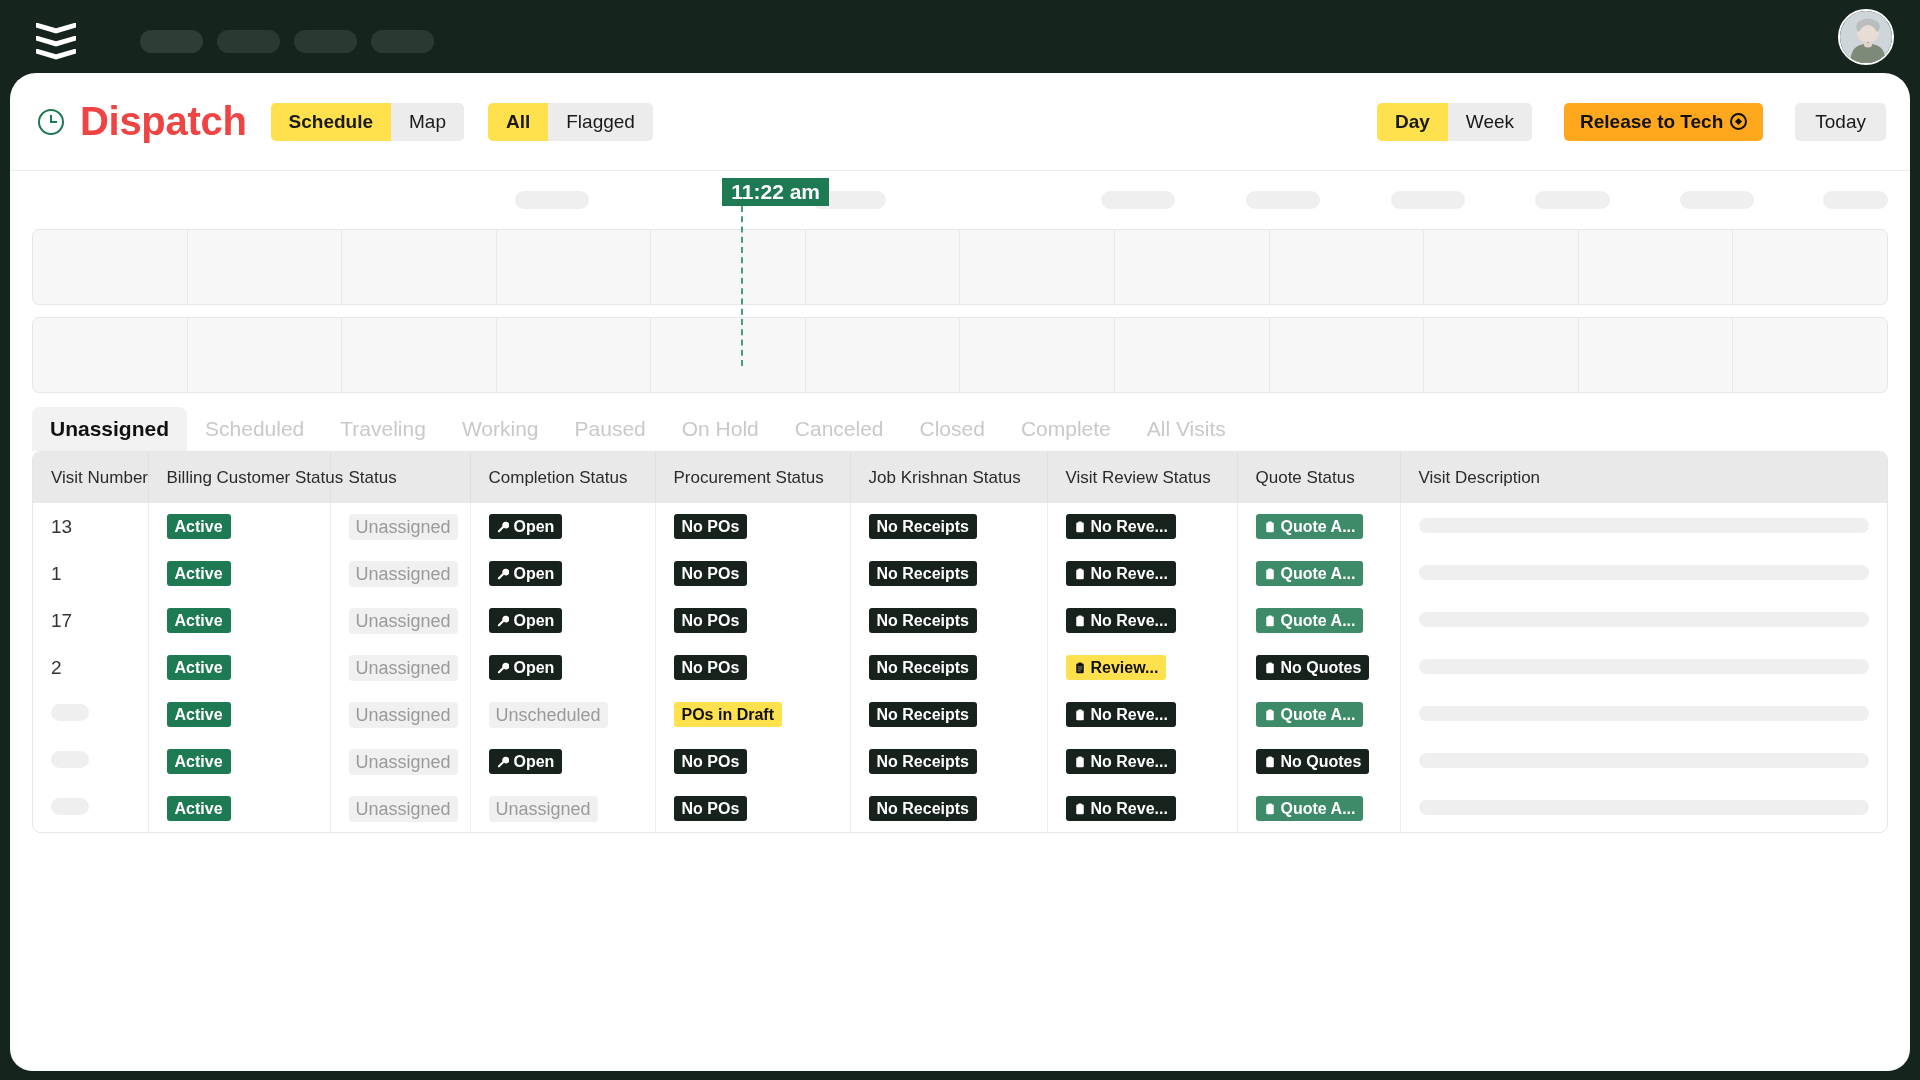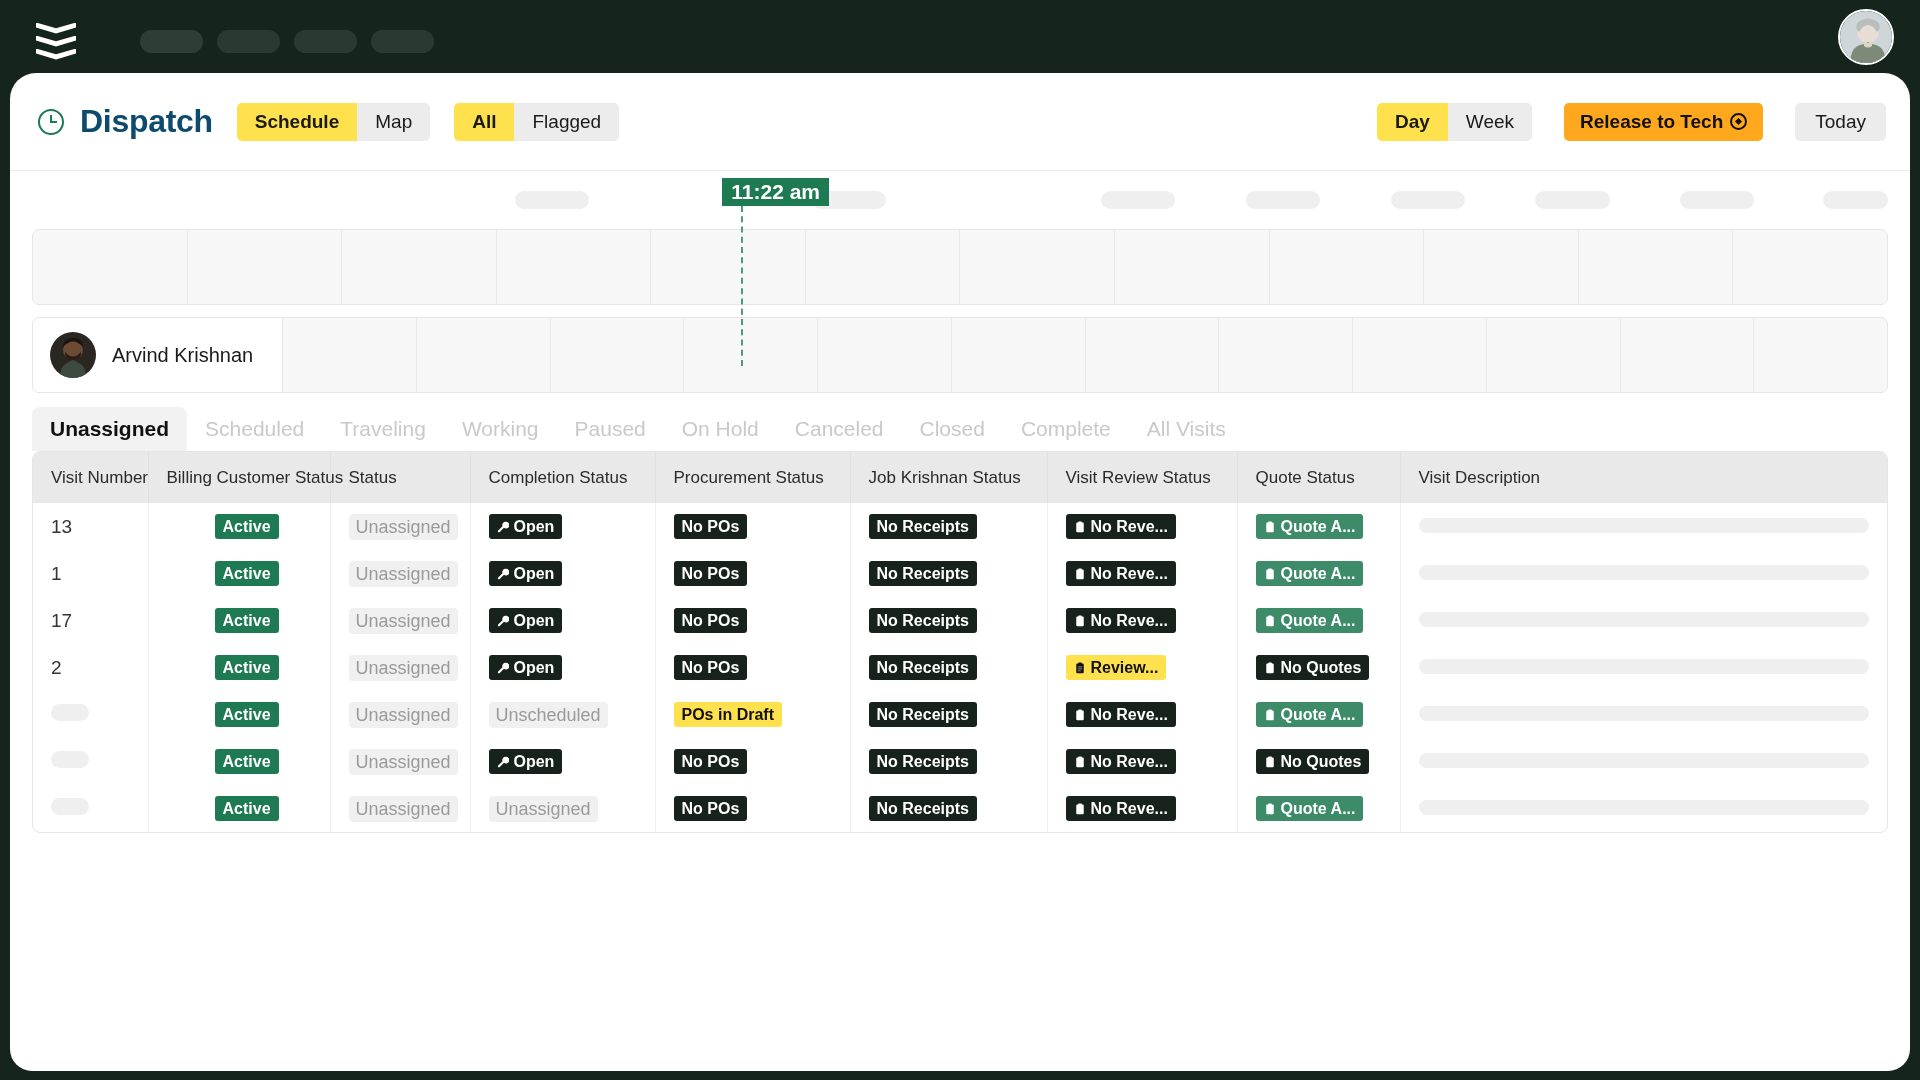--- a/index.html
+++ b/index.html
@@ -95,23 +95,23 @@
     background: #1e7a52;
   }
   .clock-icon::after {
     content: ""; position: absolute;
     left: 10px; top: 10.5px;
     width: 6.5px; height: 2.2px;
     background: #1e7a52;
   }
   .page-title {
     margin-left: 16px;
-    font-size: 32px;
+    font-size: 40px;
     font-weight: bold;
-    color: #0c4a6e;
+    color: #ef4444;
     letter-spacing: -0.3px;
     text-align: center;
   }
 
   .seg {
     display: flex;
     margin-left: 24px;
     border-radius: 5px;
     overflow: hidden;
   }
@@ -329,21 +329,21 @@
     height: 25px;
     padding: 0 8px;
     border-radius: 3px;
     font-size: 16px;
     font-weight: bold;
     line-height: 1;
     white-space: nowrap;
     max-width: 100%;
     overflow: hidden;
   }
-  .badge.green { background: #1e7a52; color: #ffffff; margin-left: 48px; }
+  .badge.green { background: #1e7a52; color: #ffffff; }
   .badge.green-soft { background: #3d8b69; color: #ffffff; }
   .badge.dark { background: #17221d; color: #ffffff; }
   .badge.yellow { background: #ffe14d; color: #111111; }
   .badge.muted {
     background: #f0f0f0; color: #9a9a9a;
     font-weight: normal; font-size: 18px;
     padding: 0 7px; height: 26px; border-radius: 4px;
   }
   .badge-ico {
     width: 12px; height: 12px;
@@ -433,30 +433,20 @@
               <div class="slot"></div>
               <div class="slot"></div>
               <div class="slot"></div>
               <div class="slot"></div>
               <div class="slot"></div>
               <div class="slot"></div>
               <div class="slot"></div>
             </div>
           </div>
           <div class="tech-row">
-            <div class="tech-label">
-              <div class="tech-av"><svg viewBox="0 0 46 46" width="46" height="46">
-                  <rect width="46" height="46" fill="#2a2622"></rect>
-                  <circle cx="23" cy="18" r="10" fill="#6d4a33"></circle>
-                  <path d="M13 15 q10 -11 20 0 q0 -9 -10 -9 q-10 0 -10 9z" fill="#1b1512"></path>
-                  <path d="M15 20 q8 9 16 0 q1 7 -8 8 q-9 -1 -8 -8z" fill="#1b1512" opacity="0.85"></path>
-                  <path d="M23 28 q-5 2 -9 5 q-4 4 -4 13 h26 q0 -9 -4 -13 q-4 -3 -9 -5z" fill="#3c4a3f"></path>
-                </svg></div>
-              <span class="tech-name">Arvind Krishnan</span>
-            </div>
             <div class="tech-slots">
               <div class="slot"></div>
               <div class="slot"></div>
               <div class="slot"></div>
               <div class="slot"></div>
               <div class="slot"></div>
               <div class="slot"></div>
               <div class="slot"></div>
               <div class="slot"></div>
               <div class="slot"></div>

